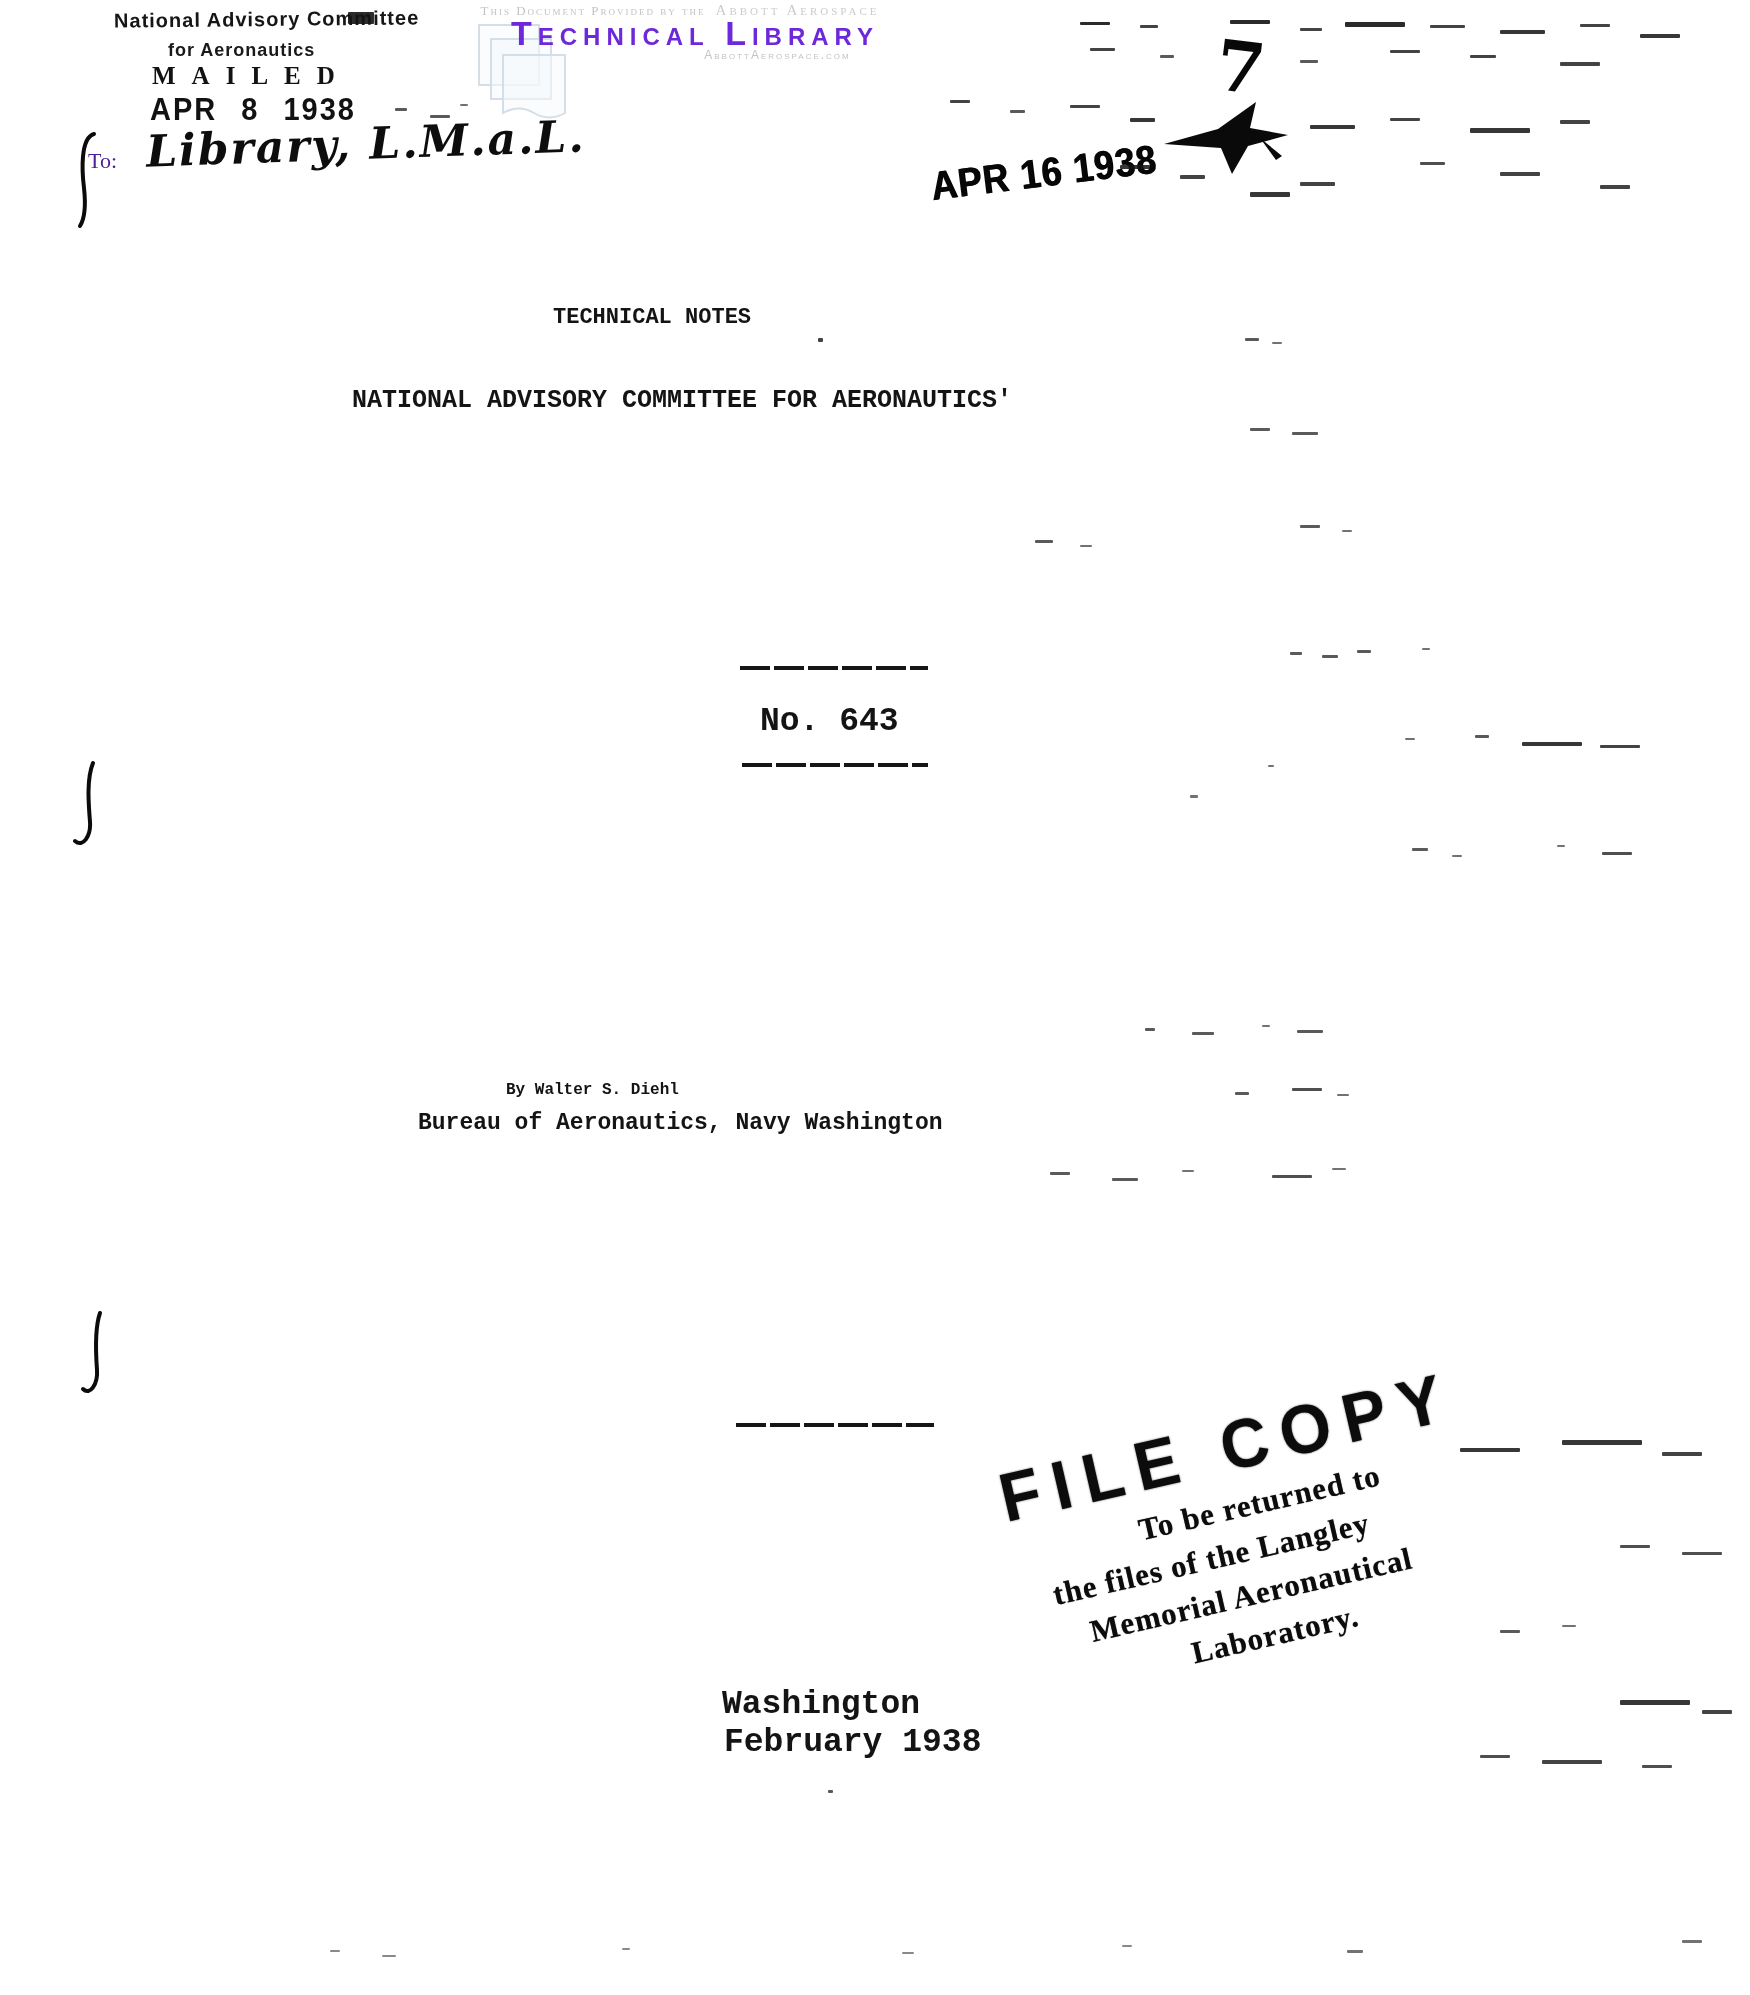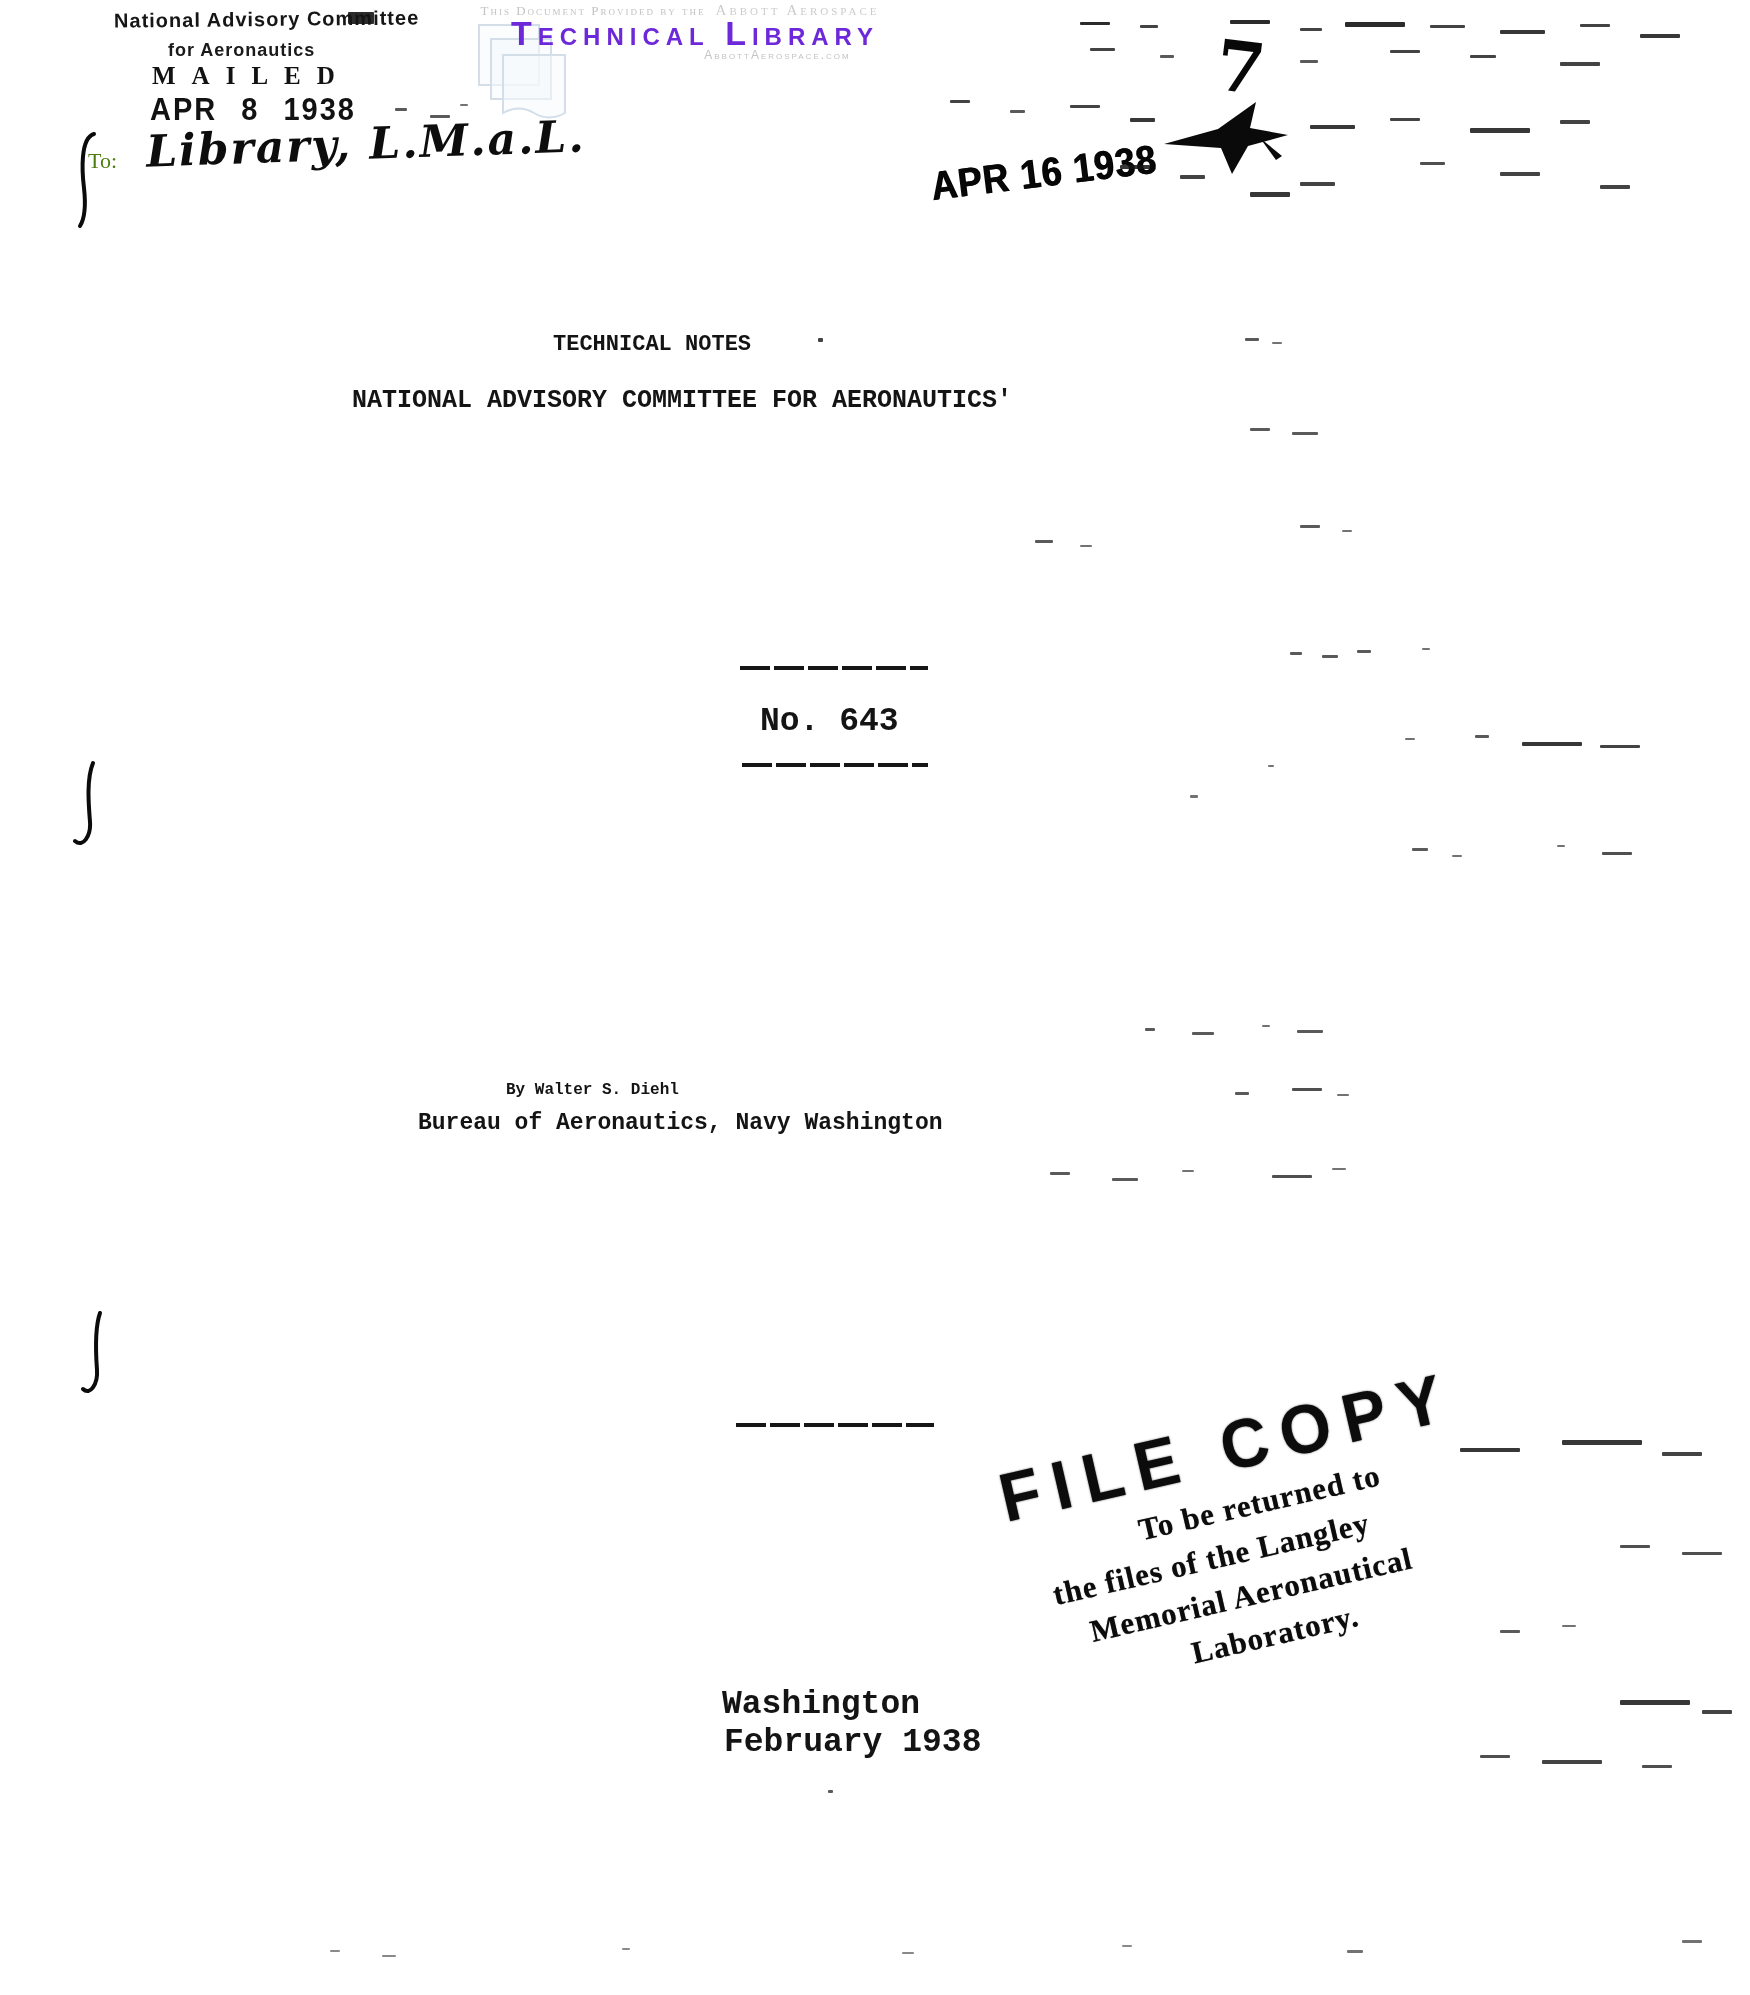--- a/index.html
+++ b/index.html
@@ -23,21 +23,21 @@
   .wm-site{
     position:absolute;left:660px;top:48px;width:235px;text-align:center;
     font-variant:small-caps;font-size:12px;letter-spacing:2px;color:#c3c3c3;white-space:nowrap;
   }
   .wm-logo{position:absolute;left:476px;top:22px;opacity:.85;}
   
   .tw{
     position:absolute;font-family:"Liberation Mono","DejaVu Sans Mono",monospace;
     font-weight:700;color:#141414;white-space:nowrap;
   }
-  .t-series{left:553px;top:332px;font-size:22px;}
+  .t-series{left:553px;top:305px;font-size:22px;}
   .t-org{left:352px;top:386px;font-size:25px;}
   .t-no{left:760px;top:703px;font-size:33px;}
   .t-title{left:414px;top:1014px;font-size:26px;}
   .t-by{left:506px;top:1081px;font-size:16px;}
   .t-affil{left:418px;top:1110px;font-size:23px;}
   .t-place{left:722px;top:1686px;font-size:33px;}
   .t-date{left:724px;top:1724px;font-size:33px;}
   
   .tline{
     position:absolute;height:4px;
@@ -49,21 +49,21 @@
   
   .ms-org1{position:absolute;left:114px;top:8px;font-size:20px;font-weight:700;
     letter-spacing:1px;transform:rotate(-.6deg);color:#161616;}
   .ms-org2{position:absolute;left:168px;top:40px;font-size:18px;font-weight:600;
     letter-spacing:1px;color:#1a1a1a;}
   .ms-mailed{position:absolute;left:152px;top:62px;font-family:"Liberation Serif","DejaVu Serif",serif;
     font-size:25px;font-weight:700;letter-spacing:16px;color:#121212;}
   .ms-date{position:absolute;left:150px;top:94px;font-size:29px;font-weight:700;
     letter-spacing:2px;word-spacing:14px;color:#121212;transform:scaleY(1.05);}
   .to-label{position:absolute;left:88px;top:148px;font-family:"Liberation Serif","DejaVu Serif",serif;
-    font-size:22px;color:#4d7c0f;}
+    font-size:22px;color:#4c1d95;}
   .to-script{position:absolute;left:146px;top:118px;font-family:"DejaVu Serif","Liberation Serif",serif;
     font-style:italic;font-weight:700;font-size:44px;color:#0d0d0d;transform:rotate(-2deg);
     letter-spacing:2px;white-space:nowrap;}
   .hand-svg{position:absolute;}
   
   .rcv-stamp{
     position:absolute;left:930px;top:152px;font-size:36px;font-weight:900;
     letter-spacing:1px;color:#070707;transform:rotate(-7deg) scaleY(1.12);
     text-shadow:1px 0 0 #000;white-space:nowrap;
   }

